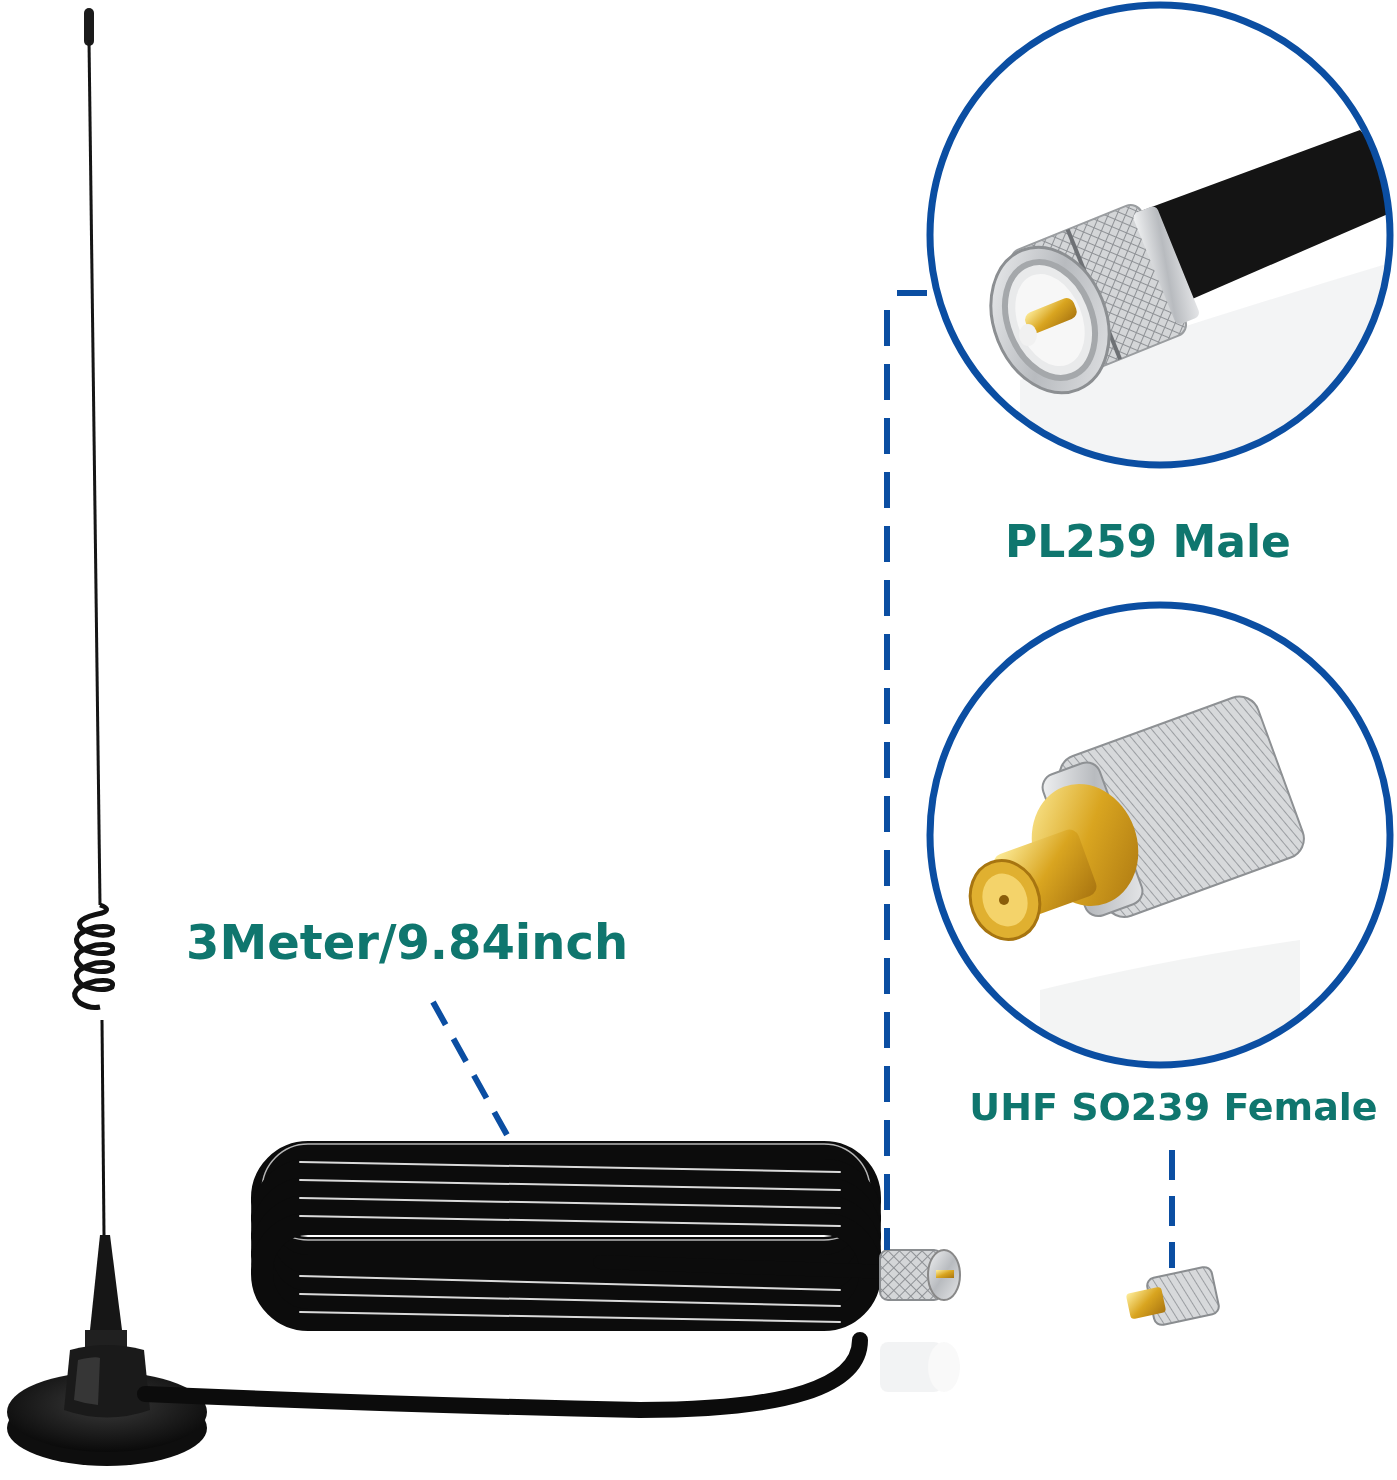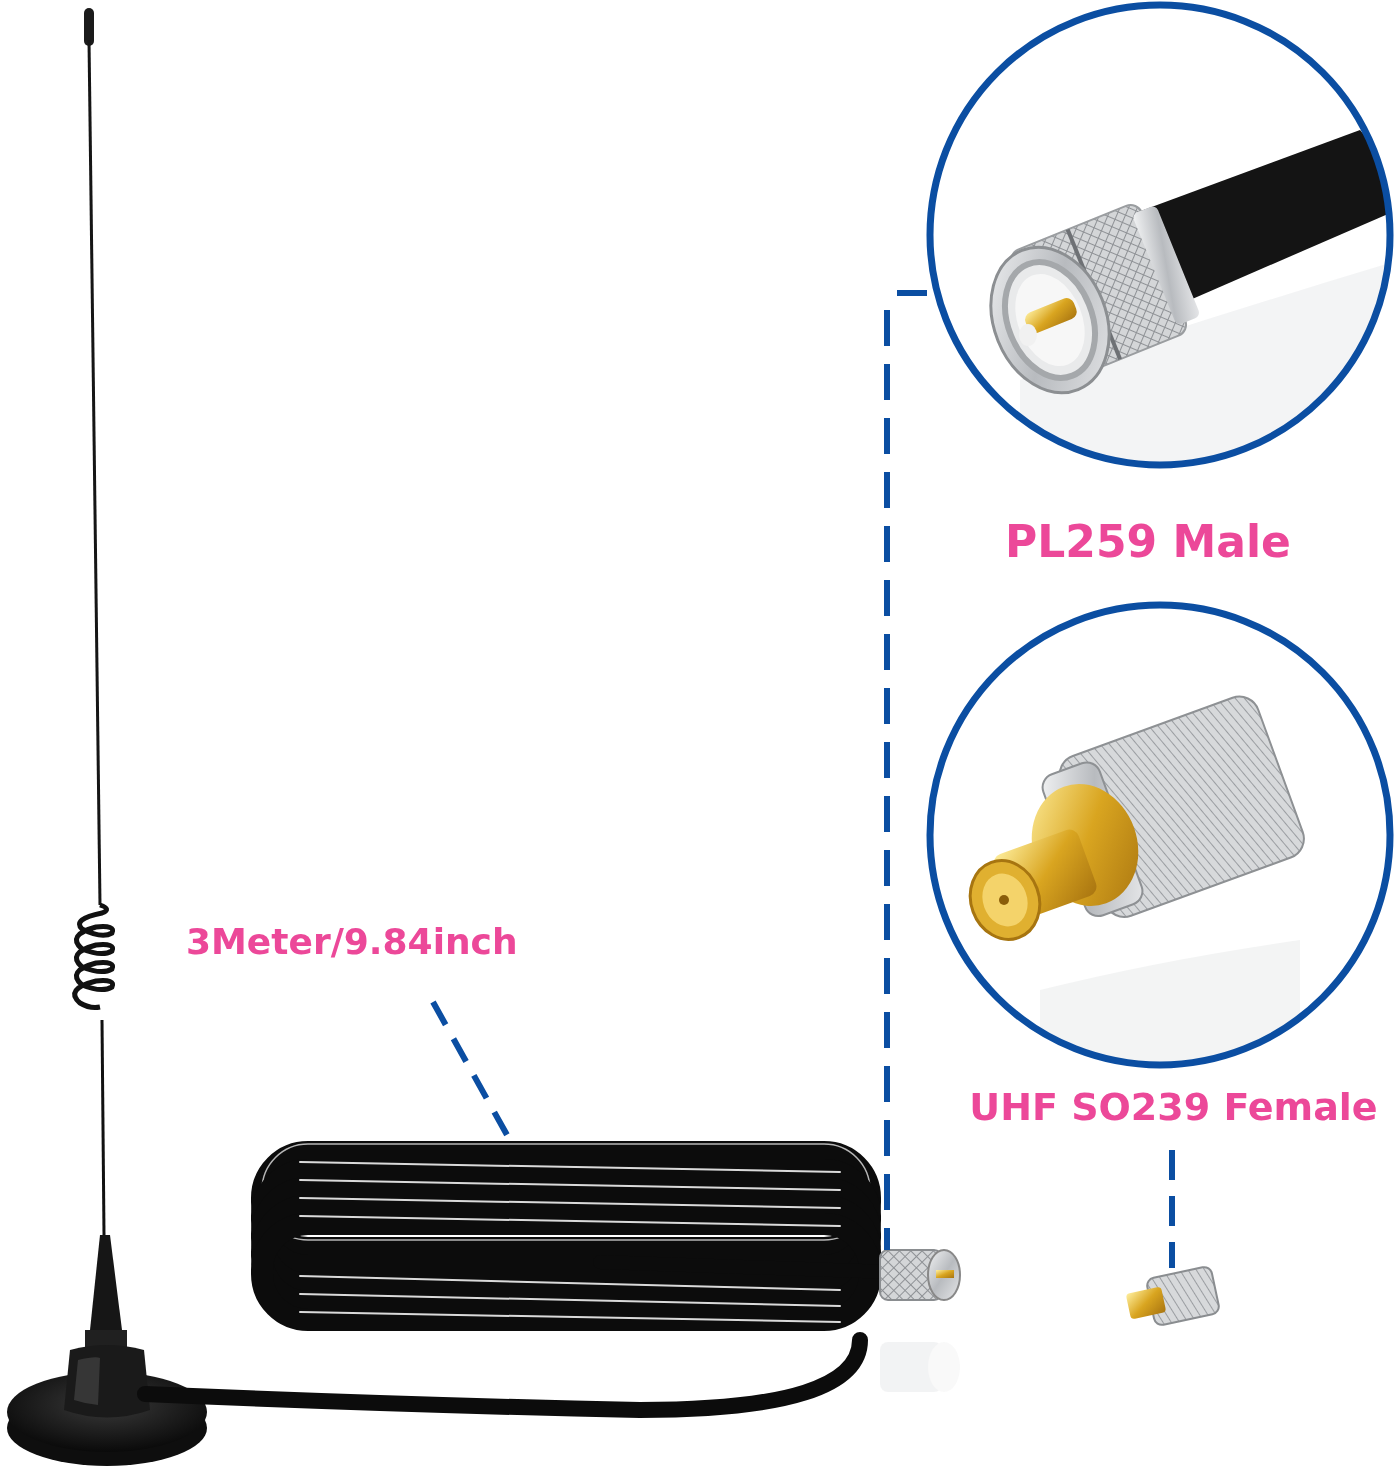--- a/index.html
+++ b/index.html
@@ -1,20 +1,20 @@
 <!DOCTYPE html>
 <html><head>
 <meta charset="utf-8">
 <style>
   html, body { margin:0; padding:0; background:#ffffff; }
   body { width:1397px; height:1480px; position:relative; overflow:hidden;
          font-family:"DejaVu Sans", "Liberation Sans", sans-serif; }
   .abs { position:absolute; }
-  .label { color:#ec4899; font-weight:bold; white-space:nowrap; letter-spacing:0px; }
-  #len-label { left:186px; top:912px; font-size:36px; line-height:60px; }
+  .label { color:#0f766e; font-weight:bold; white-space:nowrap; letter-spacing:0px; }
+  #len-label { left:186px; top:912px; font-size:48px; line-height:60px; }
   #pl-label { left:1005px; top:516px; font-size:44px; line-height:52px; }
   #sma-label { left:950px; top:1084px; width:447px; font-size:38px; line-height:46px; text-align:center; }
   svg { position:absolute; left:0; top:0; }
 </style>
 </head>
 <body>
 
 <svg width="1397" height="1480" viewBox="0 0 1397 1480">
   <defs>
     <linearGradient id="silverGrad" x1="0" y1="0" x2="1" y2="1">

